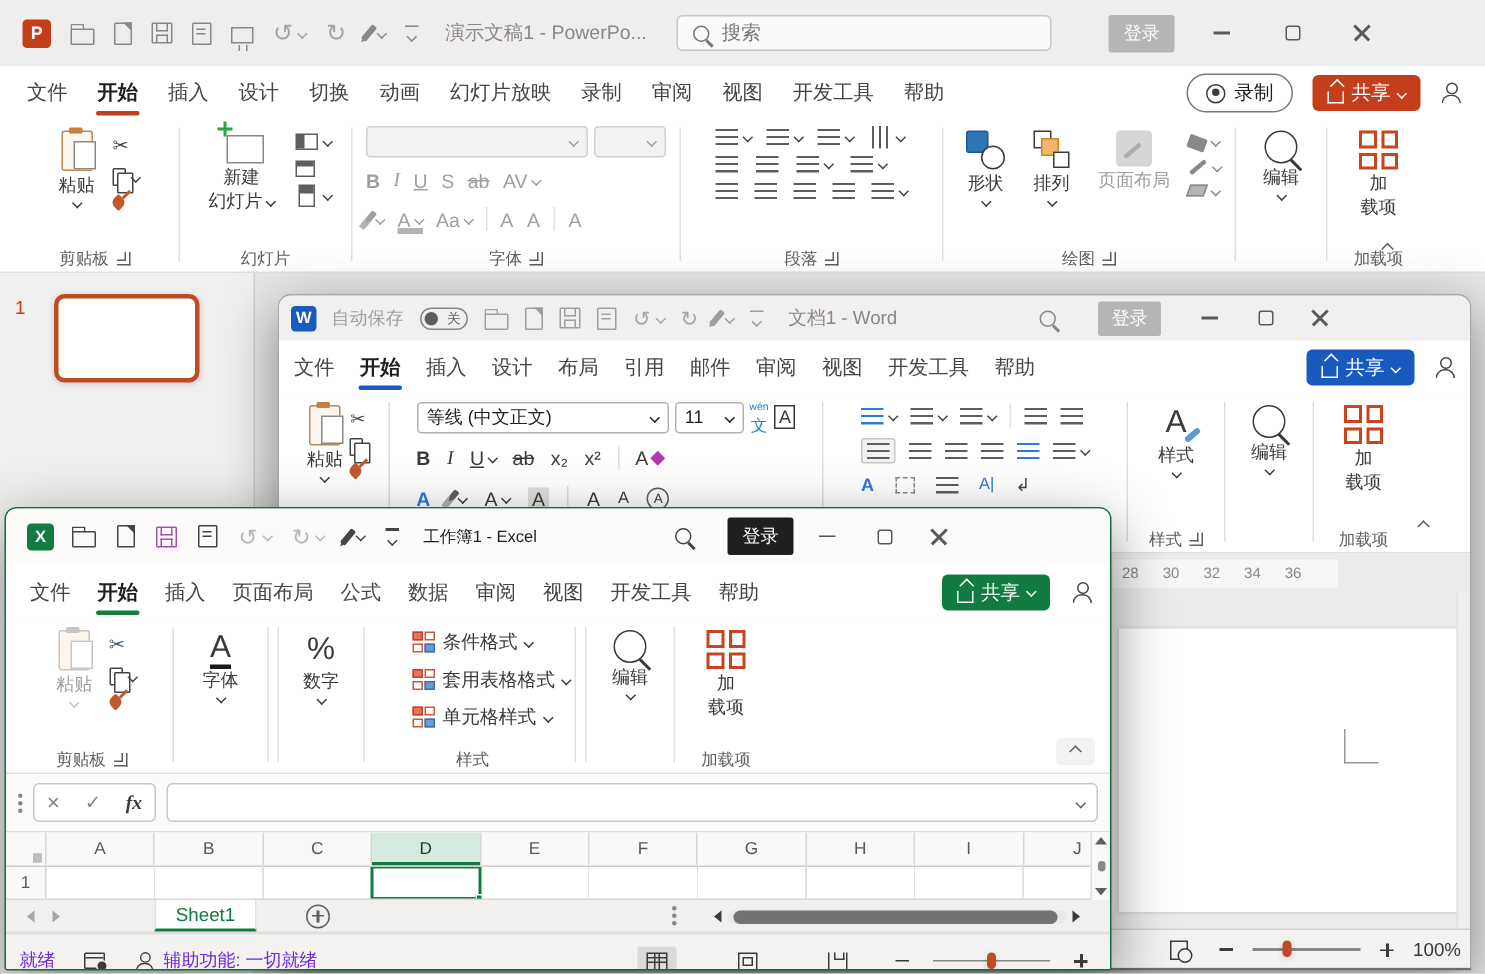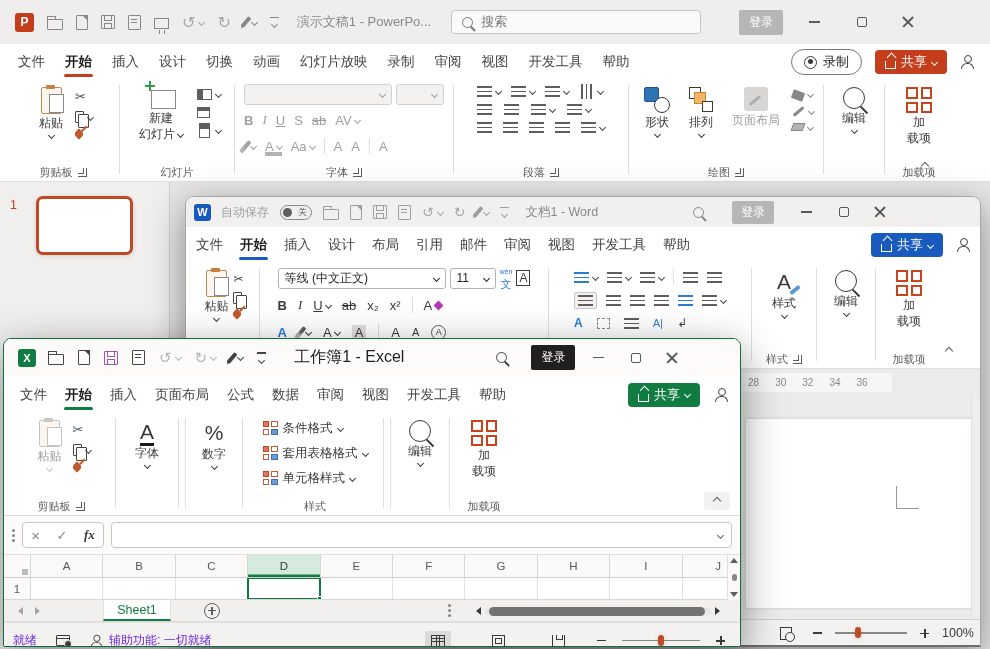--- a/index.html
+++ b/index.html
@@ -862,21 +862,21 @@
       <button class="mrow" style="color:#B8B6B4;font-size:15px">↻<span class="chv s"></span></button>
       <button class="mrow" style="color:#444">
             <span class="penic"></span>
             <span class="chv s"></span>
           </button>
       <button class="mrow qatcust" style="color:#444">
             <b></b>
             <span class="chv s"></span>
           </button>
     </div>
-    <span class="wintitle" style="margin-left:28px;font-size:16px">工作簿1  -  Excel</span>
+    <span class="wintitle" style="margin-left:16px;font-size:11px">工作簿1  -  Excel</span>
     <span class="mag" style="margin-left:92px;color:#444"></span>
     <button class="signin xl-signin" style="margin-left:24px">登录</button>
     <button class="winctl" style="margin-left:8px;width:30px;background:none;border:none">
           <span class="minbar"></span>
         </button>
     <button class="winctl" style="margin-left:8px;width:30px;background:none;border:none">
           <span class="maxbox"></span>
         </button>
     <button class="winctl" style="margin-left:6px;width:30px;background:none;border:none">
           <span class="xclose"></span>
@@ -952,21 +952,21 @@
         <button class="bigbtn">
           <span style="font-size:21px;line-height:25px;color:#3B3A39">%</span>
           <span class="lbl">数字</span>
           <span class="chv s"></span>
         </button>
       </div>
       <div class="glabel"></div>
     </div>
     <div class="gdiv"></div>
 
-    <div class="rgroup" style="width:134px;align-items:center;padding-left:4px">
+    <div class="rgroup" style="width:134px;align-items:flex-end;padding-left:4px">
       <div class="gcontent" style="flex-direction:column;gap:3px">
             <button class="mrow srow" style="gap:5px;height:22px;font-size:12.5px;color:#3B3A39">
           <span class="cfic">
                 <i></i>
                 <i></i>
                 <i></i>
                 <i></i>
               </span>
           <span>条件格式</span>
           <span class="chv s"></span>

